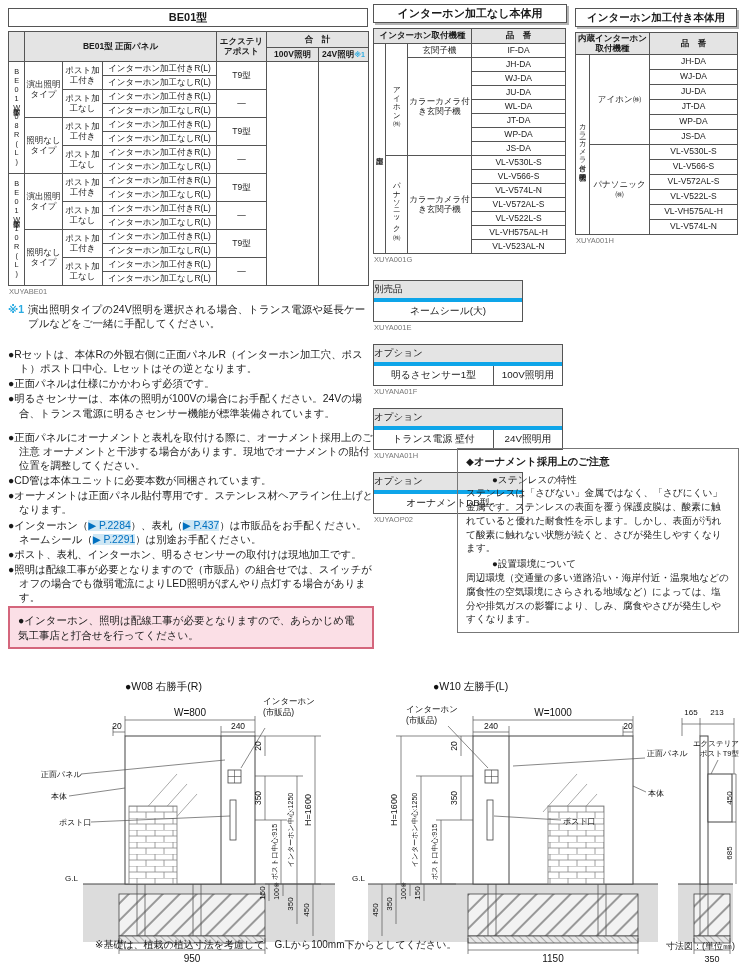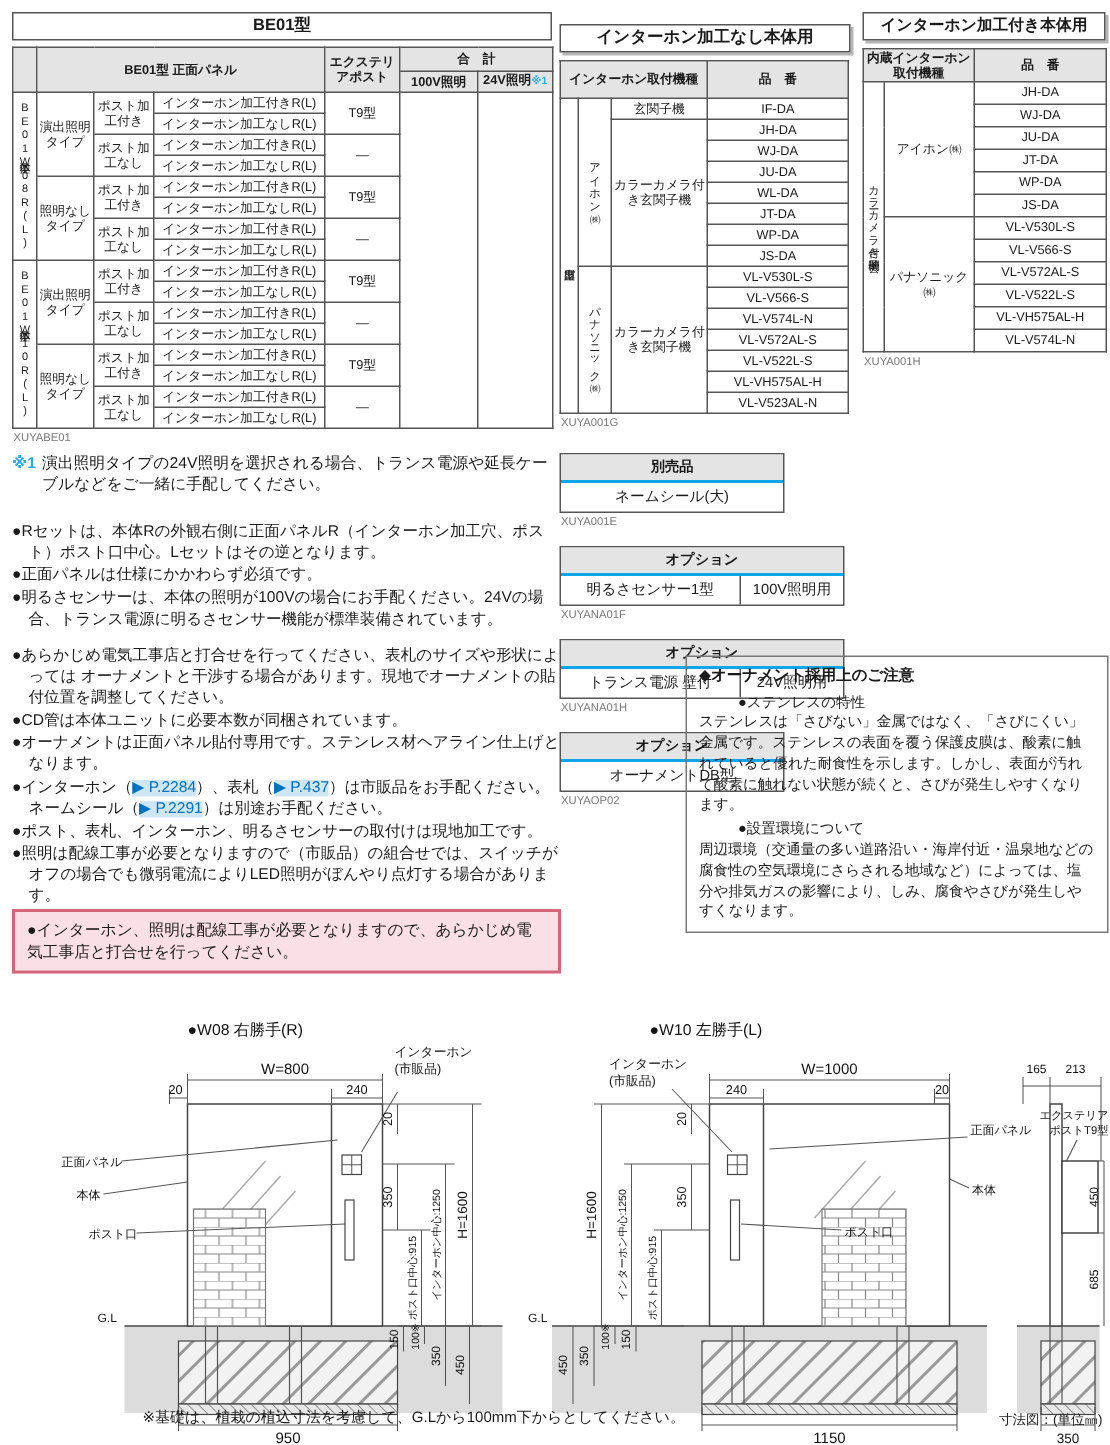--- a/index.html
+++ b/index.html
@@ -24,42 +24,42 @@
                   vertical-align:middle;line-height:1.15;font-weight:normal;overflow:hidden;}
   .cat .hd{background:var(--header-gray);font-weight:bold;}
   .cat tr{height:14px;}
   .vtext{writing-mode:vertical-rl;text-orientation:upright;line-height:1;display:inline-block;}
   .mlabel{font-size:7.3px;}
   .sup{font-size:7px;color:var(--accent-blue);font-weight:bold;}
   .code{font-size:7.5px;color:#777;margin:1px 0 0 1px;text-align:left;}
 
   
   .col-left{position:absolute;left:8px;top:8px;width:360px;}
-  .col-mid{position:absolute;left:373px;top:16px;width:194px;}
+  .col-mid{position:absolute;left:373px;top:4px;width:194px;}
   .col-right{position:absolute;left:575px;top:8px;width:162px;}
 
   .note1{display:flex;font-size:10.5px;line-height:1.35;margin-top:6px;}
   .note1 .mark{color:var(--accent-blue);font-weight:bold;flex:0 0 20px;}
 
   .bullets{position:absolute;left:8px;top:348px;width:366px;}
   .bullet{font-size:10.4px;line-height:1.36;padding-left:11px;text-indent:-11px;margin-bottom:1px;}
   .reflink{background:var(--link-bg);color:var(--link-blue);}
 
   .pinkbox{position:absolute;left:8px;top:606px;width:346px;border:2px solid var(--pink-border);
            background:var(--pink-bg);padding:5px 8px;font-size:10.5px;line-height:1.4;}
 
   .optbox{border:1px solid #555;margin-top:12px;background:#fff;}
-  .optbox .ot{background:var(--header-gray);font-weight:bold;text-align:center;font-size:9.5px;
-              border-bottom:2px solid #0ea5e9;padding:2px 0;}
+  .optbox .ot{background:var(--header-gray);font-weight:normal;font-size:9.5px;
+              border-bottom:4px solid #0ea5e9;padding:2px 0;}
   .optbox .ov{display:flex;}
   .optbox .ov .nm{flex:1;padding:3px 2px;font-size:9.8px;text-align:center;}
   .optbox .ov .rt{flex:0 0 64px;border-left:1px solid #555;padding:3px 2px;font-size:9.8px;text-align:center;}
   .w150{width:148px;} .w190{width:188px;}
 
-  .noticebox{position:absolute;left:457px;top:437px;width:264px;border:1px solid #777;
+  .noticebox{position:absolute;left:457px;top:448px;width:264px;border:1px solid #777;
              padding:6px 8px;font-size:9.7px;line-height:1.42;}
   .noticebox .nt{font-weight:bold;font-size:10.3px;margin-bottom:3px;}
   .noticebox .nh{margin-top:2px;margin-left:26px;}
 
   .diagrams{position:absolute;left:0;top:674px;width:624px;height:300px;padding-left:48px;}
   svg text{font-family:"Liberation Sans","DejaVu Sans",sans-serif;fill:#111;}
   .footnote{position:absolute;left:95px;top:938px;font-size:10px;}
   .dimnote{position:absolute;right:5px;top:940px;font-size:9px;}
 </style>
 </head>
@@ -170,21 +170,21 @@
     <div class="note1">
       <span class="mark">※1</span>
       <span>演出照明タイプの24V照明を選択される場合、トランス電源や延長ケーブルなどをご一緒に手配してください。</span>
     </div>
   </div>
 
   <div class="bullets">
     <div class="bullet">●Rセットは、本体Rの外観右側に正面パネルR（インターホン加工穴、ポスト）ポスト口中心。Lセットはその逆となります。</div>
     <div class="bullet">●正面パネルは仕様にかかわらず必須です。</div>
     <div class="bullet" style="margin-bottom:10px;">●明るさセンサーは、本体の照明が100Vの場合にお手配ください。24Vの場合、トランス電源に明るさセンサー機能が標準装備されています。</div>
-    <div class="bullet">●あらかじめ電気工事店と打合せを行ってください、表札のサイズや形状によっては オーナメントと干渉する場合があります。現地でオーナメントの貼付位置を調整してください。</div>
+    <div class="bullet">●正面パネルにオーナメントと表札を取付ける際に、オーナメント採用上のご注意 オーナメントと干渉する場合があります。現地でオーナメントの貼付位置を調整してください。</div>
     <div class="bullet">●CD管は本体ユニットに必要本数が同梱されています。</div>
     <div class="bullet">●オーナメントは正面パネル貼付専用です。ステンレス材ヘアライン仕上げとなります。</div>
     <div class="bullet">
       <span>●インターホン（</span><span class="reflink">▶ P.2284</span><span>）、表札（</span><span class="reflink">▶ P.437</span><span>）は市販品をお手配ください。ネームシール（</span><span class="reflink">▶ P.2291</span><span>）は別途お手配ください。</span>
     </div>
     <div class="bullet">●ポスト、表札、インターホン、明るさセンサーの取付けは現地加工です。</div>
     <div class="bullet">●照明は配線工事が必要となりますので（市販品）の組合せでは、スイッチがオフの場合でも微弱電流によりLED照明がぼんやり点灯する場合があります。</div>
   </div>
 
   <div class="pinkbox">●インターホン、照明は配線工事が必要となりますので、あらかじめ電気工事店と打合せを行ってください。</div>
@@ -192,21 +192,21 @@
   <div class="col-mid">
     <div class="titlebox">インターホン加工なし本体用</div>
     <table class="cat" style="width:192px;margin-top:5px;">
       <colgroup>
           <col style="width:12px">
           <col style="width:22px">
           <col style="width:64px">
           <col style="width:94px">
         </colgroup>
       <thead>
-        <tr style="height:25px;">
+        <tr style="height:15px;">
           <th class="hd" colspan="3">インターホン取付機種</th>
           <th class="hd">品　番</th>
         </tr>
       </thead>
       <tbody>
         <tr>
           <td rowspan="15"><span class="vtext" style="font-size:7.5px;">露出型</span></td>
           <td rowspan="8"><span class="vtext" style="font-size:7.5px;">アイホン㈱</span></td>
           <td>玄関子機</td>
           <td>IF-DA</td>

